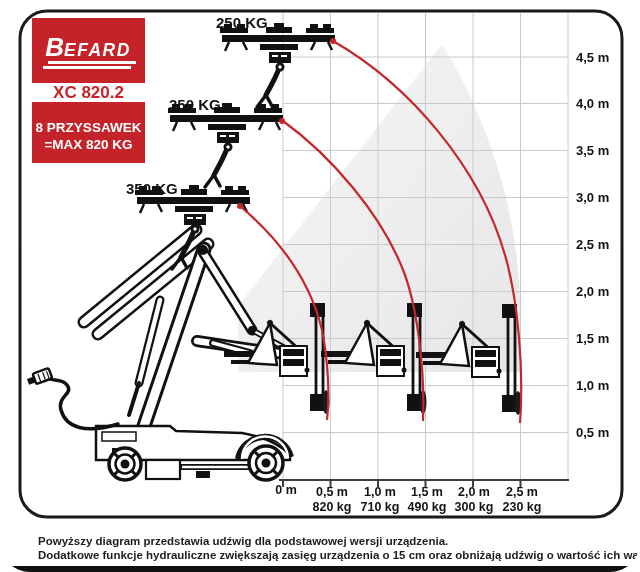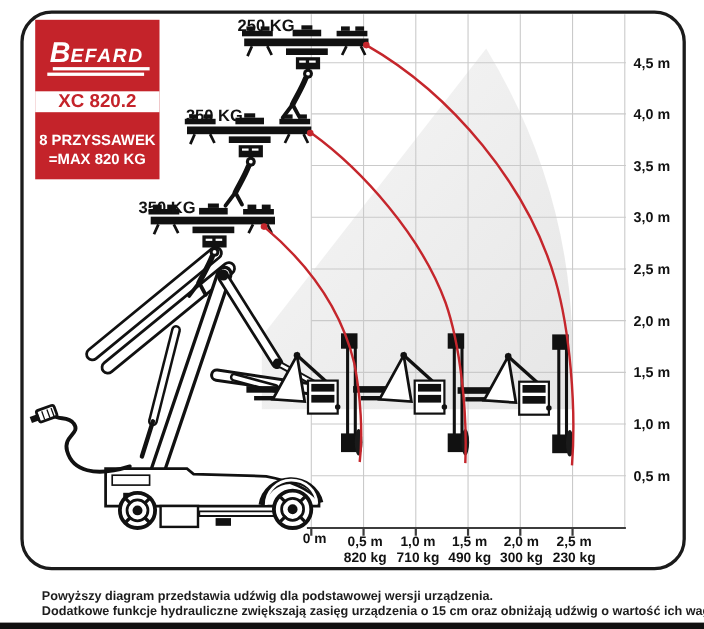--- a/index.html
+++ b/index.html
@@ -1,16 +1,16 @@
 <!DOCTYPE html>
 <html><head>
 <meta charset="utf-8">
 <style>
   html,body{margin:0;padding:0;background:#ffffff;}
-  .stage{position:relative;width:640px;height:572px;background:#ffffff;overflow:hidden;}
+  .stage{position:relative;width:640px;height:572px;background:#ffffff;overflow:hidden;border-radius:30px;}
   svg{display:block;}
   .t{font-family:"Liberation Sans","DejaVu Sans",sans-serif;}
   .wlabel{font-size:15px;font-weight:600;fill:#121212;}
   .ylabel{font-size:13px;font-weight:700;fill:#121212;}
   .xlabel{font-size:12.5px;font-weight:700;fill:#121212;}
   .foot{font-size:11.5px;font-weight:700;fill:#1d1d1d;}
   .brand{font-style:italic;font-weight:800;fill:#ffffff;}
   .model{font-size:17px;font-weight:800;}
   .spec{font-size:13.5px;font-weight:800;fill:#ffffff;}
 </style>

